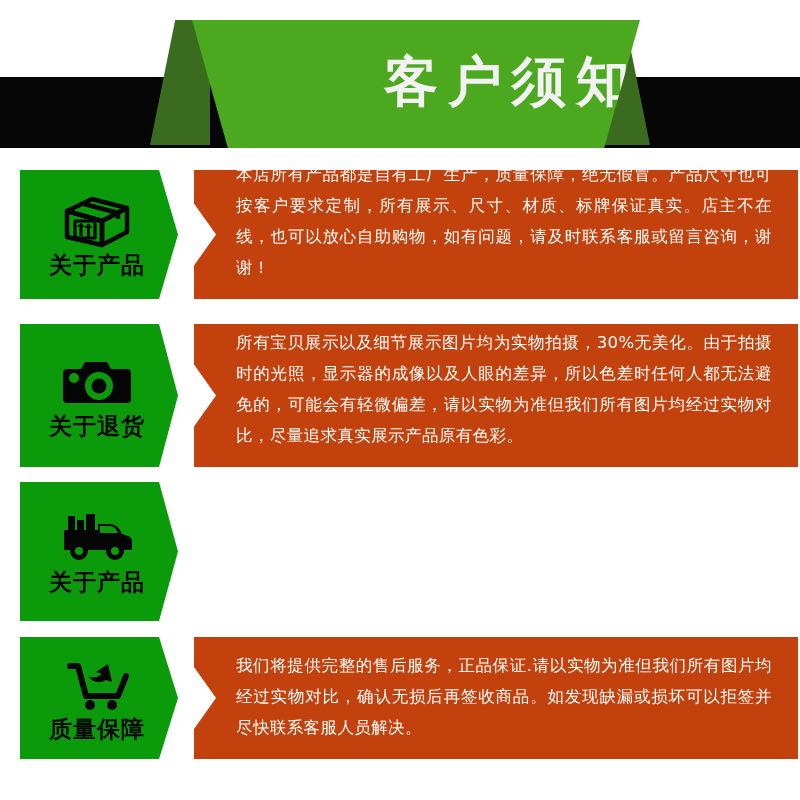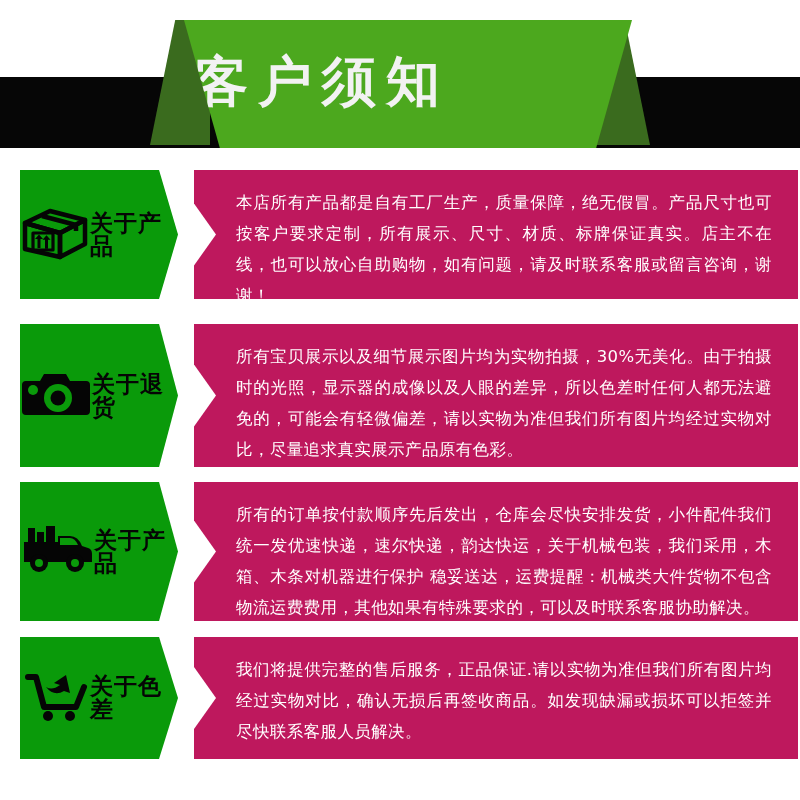--- a/index.html
+++ b/index.html
@@ -23,24 +23,24 @@
     position:absolute;left:150px;top:20px;width:60px;height:125px;
     background:#3a6b1e;
     clip-path:polygon(42% 0%, 100% 0%, 100% 100%, 0% 100%);
   }
   .header .tail-right{
     position:absolute;left:590px;top:20px;width:60px;height:125px;
     background:#3a6b1e;
     clip-path:polygon(0% 0%, 58% 0%, 100% 100%, 0% 100%);
   }
   .header .ribbon{
-    position:absolute;left:184px;top:20px;width:448px;height:128px;
+    position:absolute;left:192px;top:20px;width:448px;height:128px;
     background:#4ca81e;
     clip-path:polygon(0% 0%, 100% 0%, 92% 100%, 8% 100%);
-    display:flex;align-items:center;justify-content:flex-start;
+    display:flex;align-items:center;justify-content:flex-end;
   }
   .header .ribbon-title{
     color:#f2f2f2;
     font-size:54px;
     font-weight:bold;
     letter-spacing:10px;
     text-indent:10px;
     line-height:1;
     padding-bottom:4px;
   }
@@ -54,21 +54,21 @@
     align-items:stretch;
   }
 
   
   .label-card{
     position:relative;
     margin-left:20px;
     width:158px;
     background:#0a9a0a;
     clip-path:polygon(0% 0%, 88% 0%, 100% 50%, 88% 100%, 0% 100%);
-    display:flex;flex-direction:row;
+    display:flex;flex-direction:column;
     align-items:center;justify-content:center;
     padding-right:4px;
     box-sizing:border-box;
   }
   .label-icon{
     width:78px;height:58px;
     display:flex;align-items:center;justify-content:center;
     margin-bottom:4px;
   }
   .label-icon svg{display:block;}
@@ -78,22 +78,22 @@
     font-weight:bold;
     letter-spacing:1px;
     line-height:1;
   }
 
   
   .text-card{
     position:relative;
     margin-left:16px;
     width:604px;
-    background:#be185d;
-    display:flex;align-items:flex-start;
+    background:#c2410c;
+    display:flex;align-items:flex-end;
     box-sizing:border-box;
   }
   .text-card .notch{
     position:absolute;left:0;top:50%;
     transform:translateY(-50%);
     width:22px;height:62px;
     background:#ffffff;
     clip-path:polygon(0% 0%, 100% 50%, 0% 100%);
   }
   .body-text{
@@ -187,42 +187,38 @@
             <path d="M40 14 L50 14 Q55 14 58 21 L40 21 Z" fill="#0a9a0a"></path>
           </g>
           <circle cx="19" cy="39" r="9" fill="#050505"></circle>
           <circle cx="19" cy="39" r="4" fill="#0a9a0a"></circle>
           <circle cx="55" cy="39" r="9" fill="#050505"></circle>
           <circle cx="55" cy="39" r="4" fill="#0a9a0a"></circle>
         </svg>
       </span>
       <span class="label-text">关于产品</span>
     </div>
-    <div class="text-card">
-      <span class="notch"></span>
-      <p class="body-text">所有的订单按付款顺序先后发出，仓库会尽快安排发货，小件配件我们统一发优速快递，速尔快递，韵达快运，关于机械包装，我们采用，木箱、木条对机器进行保护 稳妥送达，运费提醒：机械类大件货物不包含物流运费费用，其他如果有特殊要求的，可以及时联系客服协助解决。</p>
-    </div>
   </div>
   <div class="gap-3"></div>
 
   <div class="row row-4">
     <div class="label-card">
       <span class="label-icon">
         <svg width="70" height="54" viewBox="0 0 70 54">
           <g fill="none" stroke="#050505" stroke-width="6" stroke-linecap="round" stroke-linejoin="round">
             <path d="M8 8 L16 8 L24 38 L56 38 L64 18"></path>
           </g>
           <g fill="#050505">
             <path d="M46 6 L34 14 L40 16 Q32 22 26 18 Q34 28 44 22 L50 24 Z"></path>
           </g>
           <circle cx="28" cy="47" r="5" fill="#050505"></circle>
           <circle cx="50" cy="47" r="5" fill="#050505"></circle>
         </svg>
       </span>
-      <span class="label-text">关于色差</span>
+      <span class="label-text">质量保障</span>
     </div>
     <div class="text-card">
       <span class="notch"></span>
       <p class="body-text">我们将提供完整的售后服务，正品保证.请以实物为准但我们所有图片均经过实物对比，确认无损后再签收商品。如发现缺漏或损坏可以拒签并尽快联系客服人员解决。</p>
     </div>
   </div>
 
 </div>
 
 </body></html>

